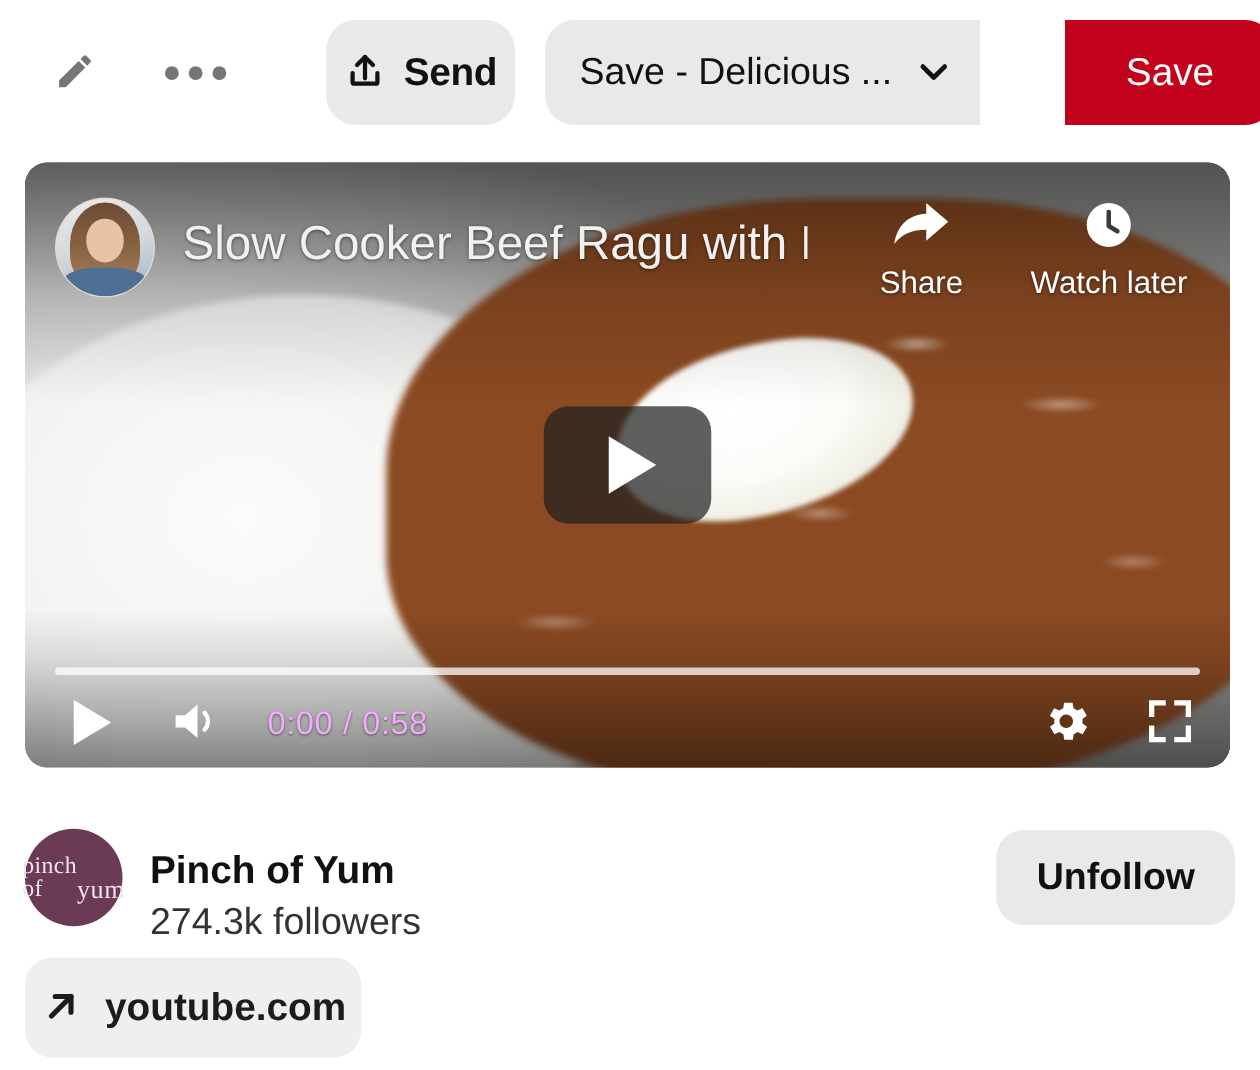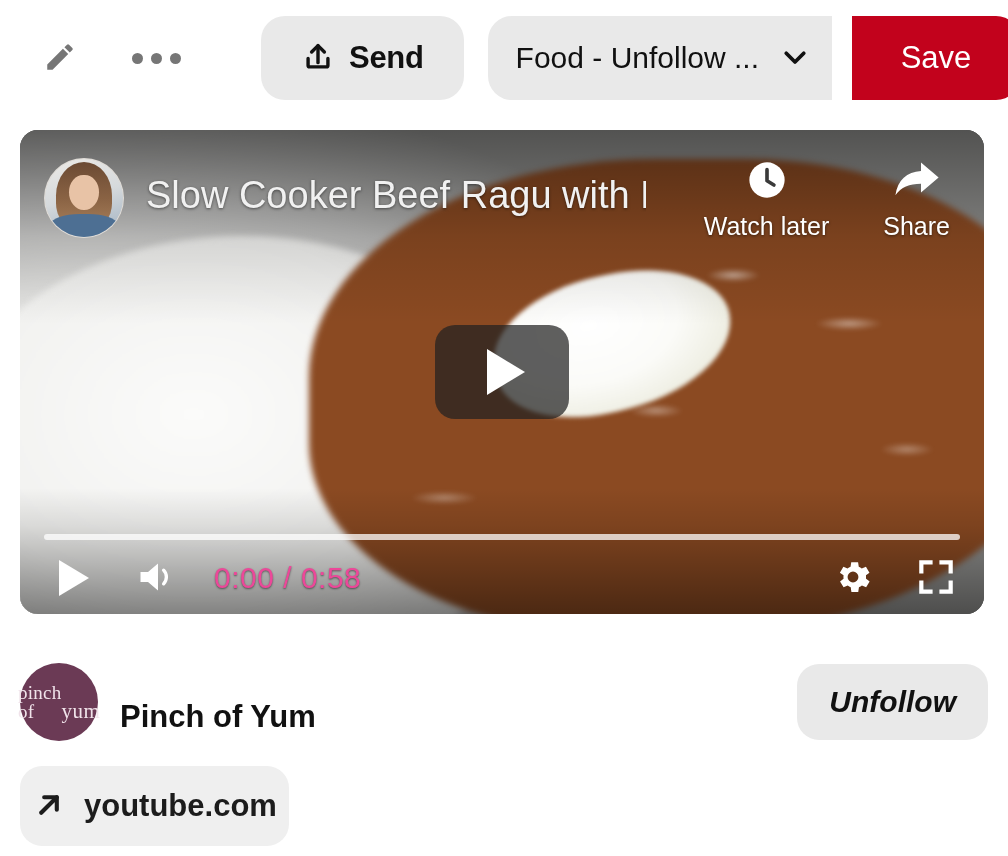--- a/index.html
+++ b/index.html
@@ -24,21 +24,21 @@
   .pencil-wrap { margin-left:34px; }
   .dots-wrap { margin-left:44px; }
   .dots { display:flex; gap:8px; }
   .dots span { width:11px; height:11px; border-radius:50%; background:#767676; display:block; }
 
   .btn-pill {
     background:#e9e9e9; border:none; border-radius:24px;
     height:84px; display:flex; align-items:center; justify-content:center;
     cursor:pointer; color:#111111;
   }
-  .send-btn { margin-left:79px; padding:0 40px; gap:14px; }
+  .send-btn { margin-left:79px; padding:0 14px; gap:14px; }
   .send-label { font-size:31px; font-weight:bold; letter-spacing:-0.3px; }
 
   .board-select {
     margin-left:24px; padding:0 22px 0 28px; gap:18px;
     min-width:344px; border-radius:24px 0 0 24px;
     justify-content:space-between;
   }
   .board-label {
     font-size:30px; font-weight:400; color:#111;
     white-space:nowrap; overflow:hidden;
@@ -170,21 +170,21 @@
     position:absolute; left:0; right:0; bottom:0; height:72px;
     display:flex; align-items:center; padding:0 26px;
   }
   .ctl { background:none; border:none; cursor:pointer; display:flex;
          align-items:center; justify-content:center; }
   .ctl-play { width:56px; height:56px; }
   .ctl-play .tri2 { width:0; height:0; border-left:30px solid #fff;
     border-top:18px solid transparent; border-bottom:18px solid transparent; }
   .ctl-vol { width:60px; height:56px; margin-left:26px; }
   .yt-time {
-    margin-left:26px; color:#ec4899; font-size:30px; font-weight:400;
+    margin-left:26px; color:#f0abfc; font-size:26px; font-weight:400;
     letter-spacing:.5px; text-shadow:0 1px 2px rgba(0,0,0,.5);
   }
   .yt-right { margin-left:auto; display:flex; align-items:center; gap:40px; }
 
   
   .creator {
     position:absolute; left:20px; top:658px; right:20px; height:88px;
     display:flex; align-items:center;
   }
   .creator-avatar {
@@ -194,21 +194,21 @@
     font-family:"Liberation Serif", serif; line-height:1;
   }
   .creator-avatar .l1 { font-size:19px; letter-spacing:.3px; }
   .creator-avatar .l2 { font-size:21px; margin-top:18px; letter-spacing:.4px; }
   .creator-text { margin-left:22px;margin-top:30px; }
   .creator-name { font-size:31px; font-weight:bold; color:#111; line-height:1.25; }
   .creator-followers { font-size:30px; font-weight:400; color:#333; line-height:1.3; margin-top:2px; }
   .unfollow-btn {
     margin-left:auto; background:#e9e9e9; border:none; border-radius:22px;
     height:76px; padding:0 32px; font-size:30px; font-weight:bold;
-    color:#111; cursor:pointer;font-style:italic;
+    color:#111; cursor:pointer;
   }
 
   
   .source-btn {
     position:absolute; left:20px; top:766px;
     background:#efefef; border:none; border-radius:22px;
     height:80px; padding:0 12px; display:flex; align-items:center; gap:18px;
     cursor:pointer;
   }
   .source-label { font-size:31px; font-weight:bold; color:#1c1c1c; }
@@ -241,21 +241,21 @@
         <svg width="34" height="34" viewBox="0 0 24 24" fill="none" stroke="#111" stroke-width="2.4" stroke-linecap="round" stroke-linejoin="round" aria-hidden="true">
           <path d="M12 16V4"></path>
             <path d="M7.5 8.5 12 4l4.5 4.5"></path>
           <path d="M5 13v5a1 1 0 0 0 1 1h12a1 1 0 0 0 1-1v-5"></path>
         </svg>
       </span>
       <span class="send-label">Send</span>
     </button>
 
     <button class="btn-pill board-select">
-      <span class="board-label">Food - Unfollow ...</span>
+      <span class="board-label">Save - Delicious ...</span>
       <span>
         <svg width="30" height="30" viewBox="0 0 24 24" fill="none" stroke="#111" stroke-width="3" stroke-linecap="round" stroke-linejoin="round" aria-hidden="true">
           <path d="M5 9l7 7 7-7"></path>
         </svg>
       </span>
     </button>
 
     <button class="save-btn">
       <span class="save-label">Save</span>
     </button>
@@ -279,34 +279,34 @@
           <div class="hair"></div>
         <div class="face"></div>
           <div class="shirt"></div>
       </div>
       <div class="yt-title">Slow Cooker Beef Ragu with P...</div>
     </div>
 
     <div class="yt-actions">
       <div class="yt-action">
         <span class="glyph">
+          <svg width="52" height="46" viewBox="0 0 26 22" fill="#ffffff" aria-hidden="true">
+            <path d="M15 2.2v4.3C7.9 6.9 3.4 11 2.2 18.6c2.9-3.9 6.9-5.7 12.8-5.7v4.4l8.8-7.6L15 2.2z"></path>
+          </svg>
+        </span>
+        <span class="cap">Share</span>
+      </div>
+      <div class="yt-action">
+        <span class="glyph">
           <svg width="46" height="46" viewBox="0 0 24 24" aria-hidden="true">
             <circle cx="12" cy="12" r="9.2" fill="#ffffff"></circle>
             <path d="M12 6.6v5.8l3.6 2.2" stroke="#3a3a3a" stroke-width="1.9" fill="none" stroke-linecap="round" stroke-linejoin="round"></path>
           </svg>
         </span>
         <span class="cap">Watch later</span>
-      </div>
-      <div class="yt-action">
-        <span class="glyph">
-          <svg width="52" height="46" viewBox="0 0 26 22" fill="#ffffff" aria-hidden="true">
-            <path d="M15 2.2v4.3C7.9 6.9 3.4 11 2.2 18.6c2.9-3.9 6.9-5.7 12.8-5.7v4.4l8.8-7.6L15 2.2z"></path>
-          </svg>
-        </span>
-        <span class="cap">Share</span>
       </div>
     </div>
 
     <div class="big-play">
       <span class="tri"></span>
     </div>
 
     <div class="yt-progress"></div>
 
     <div class="yt-bottom">
@@ -347,20 +347,21 @@
     </div>
   </div>
 
   <div class="creator">
     <div class="creator-avatar">
       <span class="l1">pinch of</span>
       <span class="l2">yum</span>
     </div>
     <div class="creator-text">
       <div class="creator-name">Pinch of Yum</div>
+      <div class="creator-followers">274.3k followers</div>
     </div>
     <button class="unfollow-btn">Unfollow</button>
   </div>
 
   <button class="source-btn">
     <span>
       <svg width="34" height="34" viewBox="0 0 24 24" fill="none" stroke="#1c1c1c" stroke-width="2.9" stroke-linecap="round" stroke-linejoin="round" aria-hidden="true">
         <path d="M6.5 17.5 17.5 6.5"></path>
           <path d="M8.6 6.5h8.9v8.9"></path>
       </svg>

